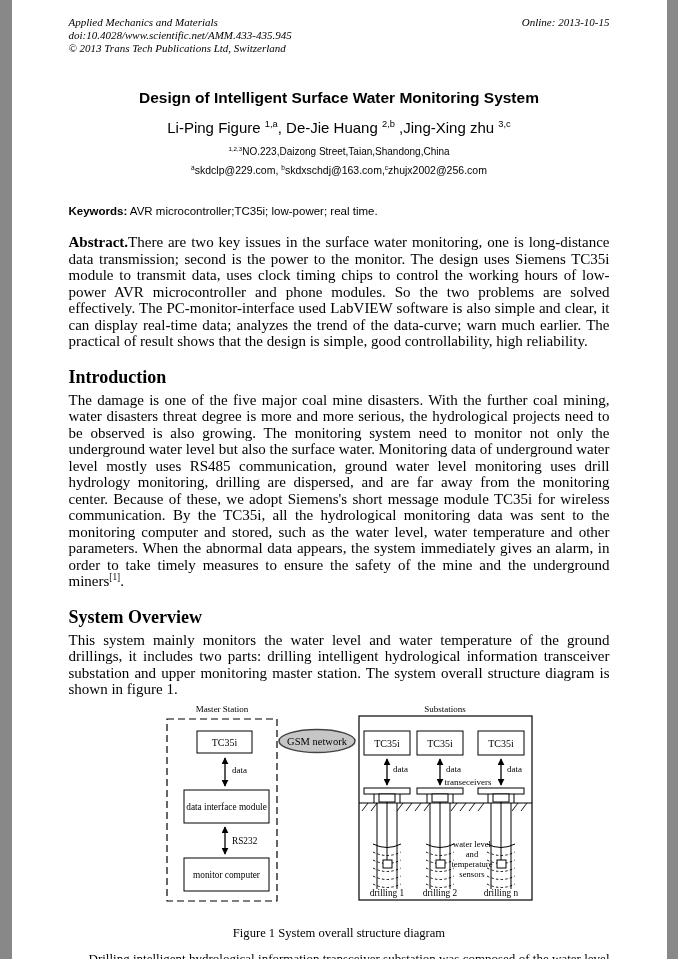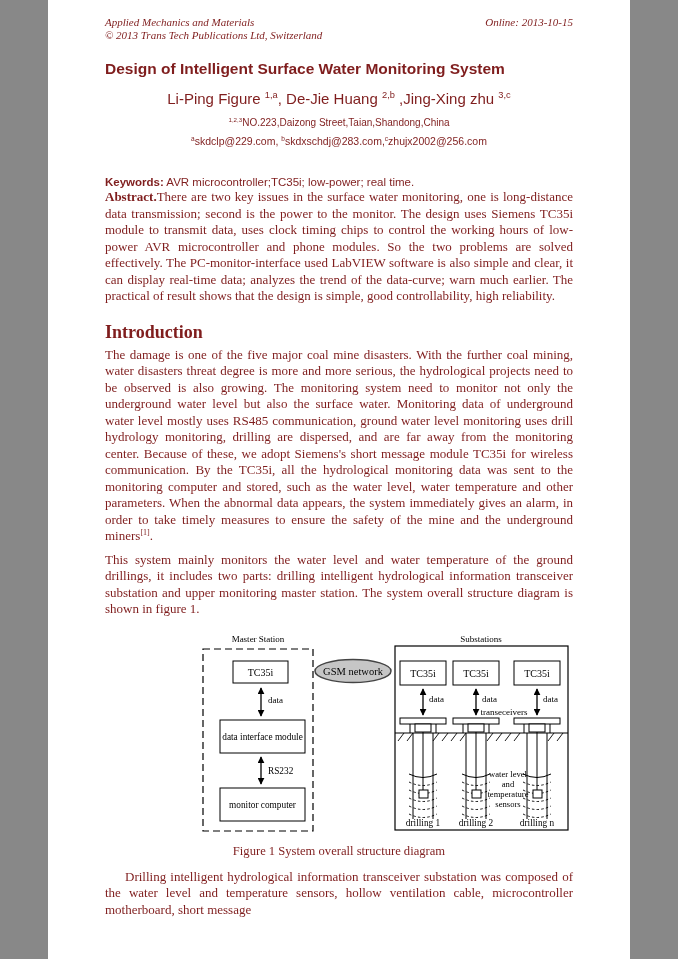--- a/index.html
+++ b/index.html
@@ -1,94 +1,96 @@
 <!DOCTYPE html>
 <html><head>
 <meta charset="utf-8">
 <style>
   html,body{margin:0;padding:0;background:#888;}
   .page{
-    width:582px;height:959px;box-sizing:border-box;
-    margin:0 auto;background:#ffffff;color:#7f1d1d;
+    width:655px;height:959px;box-sizing:border-box;
+    margin:0 auto;background:#ffffff;color:#000000;
     padding:16px 57px 0 57px;
     font-family:"Liberation Serif", serif;
     position:relative;overflow:hidden;
   }
   
   .hdr{display:flex;justify-content:space-between;align-items:flex-start;
        font-style:italic;font-size:11px;line-height:13px;}
   .hdr-left div{white-space:nowrap;}
   .hdr-right{white-space:nowrap;}
   
   .title{font-family:"Liberation Sans", sans-serif;font-weight:bold;
-         font-size:15.5px;margin:17px 0 0 0;line-height:20px;}
+         font-size:15.5px;text-align:center;margin:33px 0 0 0;line-height:20px;}
   .authors{font-family:"Liberation Sans", sans-serif;font-size:15px;
            text-align:center;margin-top:10px;line-height:20px;}
   .affil{font-family:"Liberation Sans", sans-serif;font-size:10px;
          text-align:center;margin-top:8px;line-height:12px;}
   .emails{font-family:"Liberation Sans", sans-serif;font-size:10.5px;
           text-align:center;margin-top:6px;line-height:13px;}
   sup{font-size:0.62em;line-height:0;}
   
   .keywords{font-family:"Liberation Sans", sans-serif;font-size:11.5px;
             margin-top:27px;line-height:14px;}
   .kw-label{font-weight:bold;}
   
-  p.body{font-size:13px;line-height:16.5px;text-align:justify;margin:0 0 0 0;}
+  p.body{font-size:15px;line-height:16.5px;text-align:justify;margin:16px 0 0 0;}
   p.tight{margin-top:7px;}
   .b{font-weight:bold;}
   h2.sect{font-size:18px;font-weight:bold;margin:19px 0 0 0;line-height:16px;}
   
-  .figwrap{margin:13px 0 0 0;}
+  .figwrap{margin:3px 0 0 0;}
   .figwrap svg{display:block;}
-  .figcaption{text-align:center;font-size:12.6px;margin-top:2px;line-height:16px;}
+  .figcaption{text-align:center;font-size:12.6px;margin-top:14px;line-height:16px;}
   p.cont{font-size:13px;line-height:16.5px;text-align:justify;
          margin:10px 0 0 0;text-indent:20px;}
   svg text{font-family:"Liberation Serif", serif;fill:#000;}
 </style>
 </head>
 <body>
 
 <div class="page">
 
   <div class="hdr">
     <div class="hdr-left">
       <div>Applied Mechanics and Materials</div>
+      <div>doi:10.4028/www.scientific.net/AMM.433-435.945</div>
       <div>© 2013 Trans Tech Publications Ltd, Switzerland</div>
     </div>
     <div class="hdr-right">Online: 2013-10-15</div>
   </div>
 
   <div class="title">Design of Intelligent Surface Water Monitoring System</div>
 
   <div class="authors">
     <span>Li-Ping Figure </span><sup>1,a</sup><span>, </span><span>De-Jie Huang </span><sup>2,b</sup><span> ,</span><span>Jing-Xing zhu </span><sup>3,c</sup>
   </div>
 
   <div class="affil">
     <sup>1,2,3</sup><span>NO.223,Daizong Street,Taian,Shandong,China</span>
   </div>
 
   <div class="emails">
-    <sup>a</sup><span>skdclp@229.com, </span><sup>b</sup><span>skdxschdj@283.com,</span><sup>c</sup><span>zhujx2002@256.com</span>
+    <sup>a</sup><span>skdclp@229.com, </span><sup>b</sup><span>skdxschdj@163.com,</span><sup>c</sup><span>zhujx2002@256.com</span>
   </div>
 
   <div class="keywords">
     <span class="kw-label">Keywords:</span><span> AVR microcontroller;TC35i; low-power; real time.</span>
   </div>
 
   <p class="body">
     <span class="b">Abstract.</span><span>There are two key issues in the surface water monitoring, one is long-distance data transmission; second is the power to the monitor. The design uses Siemens TC35i module to transmit data, uses clock timing chips to control the working hours of low-power AVR microcontroller and phone modules. So the two problems are solved effectively. The PC-monitor-interface used LabVIEW software is also simple and clear, it can display real-time data; analyzes the trend of the data-curve; warn much earlier. The practical of result shows that the design is simple, good controllability, high reliability.</span>
   </p>
 
   <h2 class="sect">Introduction</h2>
   <p class="body tight">
     <span>The damage is one of the five major coal mine disasters. With the further coal mining, water disasters threat degree is more and more serious, the hydrological projects need to be observed is also growing. The monitoring system need to monitor not only the underground water level but also the surface water. Monitoring data of underground water level mostly uses RS485 communication, ground water level monitoring uses drill hydrology monitoring, drilling are dispersed, and are far away from the monitoring center. Because of these, we adopt Siemens's short message module TC35i for wireless communication. By the TC35i, all the hydrological monitoring data was sent to the monitoring computer and stored, such as the water level, water temperature and other parameters. When the abnormal data appears, the system immediately gives an alarm, in order to take timely measures to ensure the safety of the mine and the underground miners</span><sup>[1]</sup><span>.</span>
   </p>
 
+  <h2 class="sect">System Overview</h2>
   <p class="body tight">This system mainly monitors the water level and water temperature of the ground drillings, it includes two parts: drilling intelligent hydrological information transceiver substation and upper monitoring master station. The system overall structure diagram is shown in figure 1.</p>
 
   <div class="figwrap">
   <svg width="564" height="210" viewBox="0 0 564 210">
     <defs>
       <marker id="arr" viewBox="0 0 10 10" refX="9" refY="5" markerWidth="7" markerHeight="7" markerUnits="userSpaceOnUse" orient="auto-start-reverse">
         <path d="M0 0 L10 5 L0 10 z" fill="#000"></path>
       </marker>
     </defs>
 

